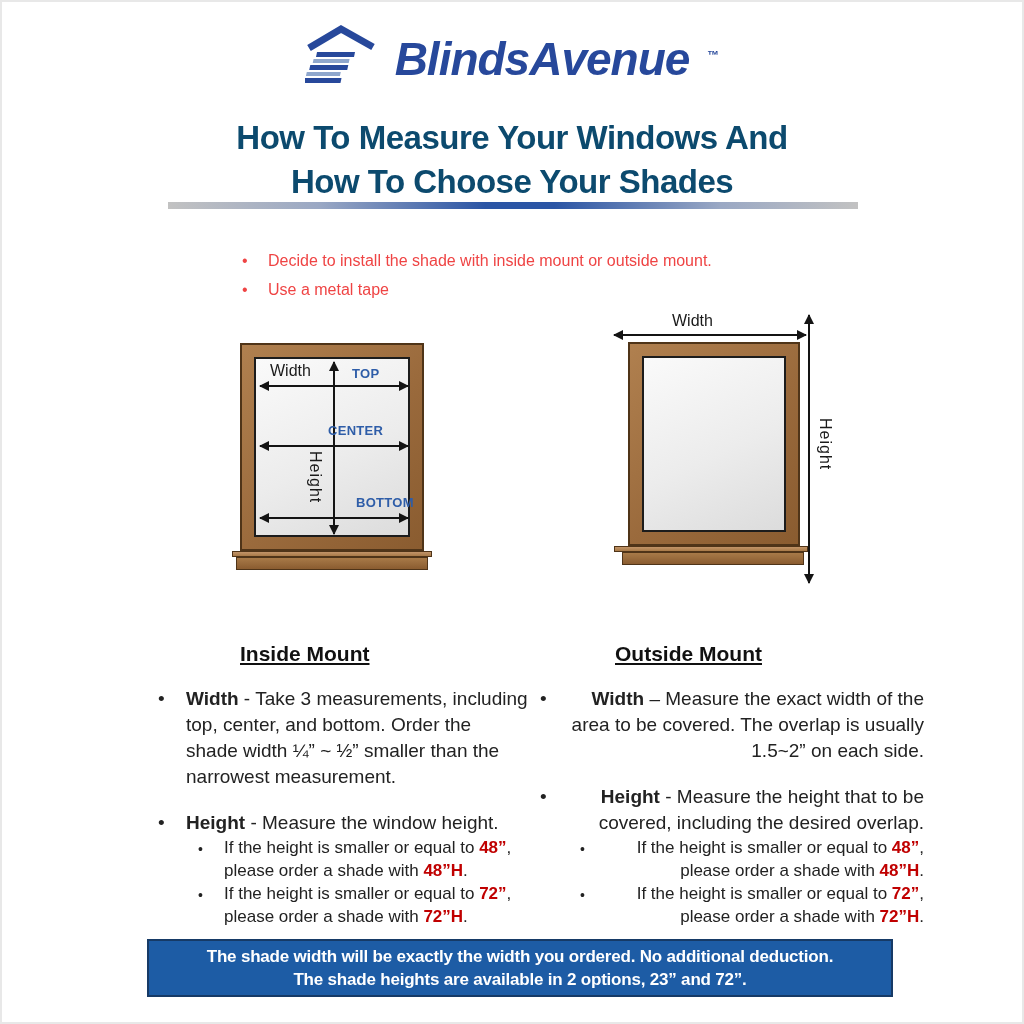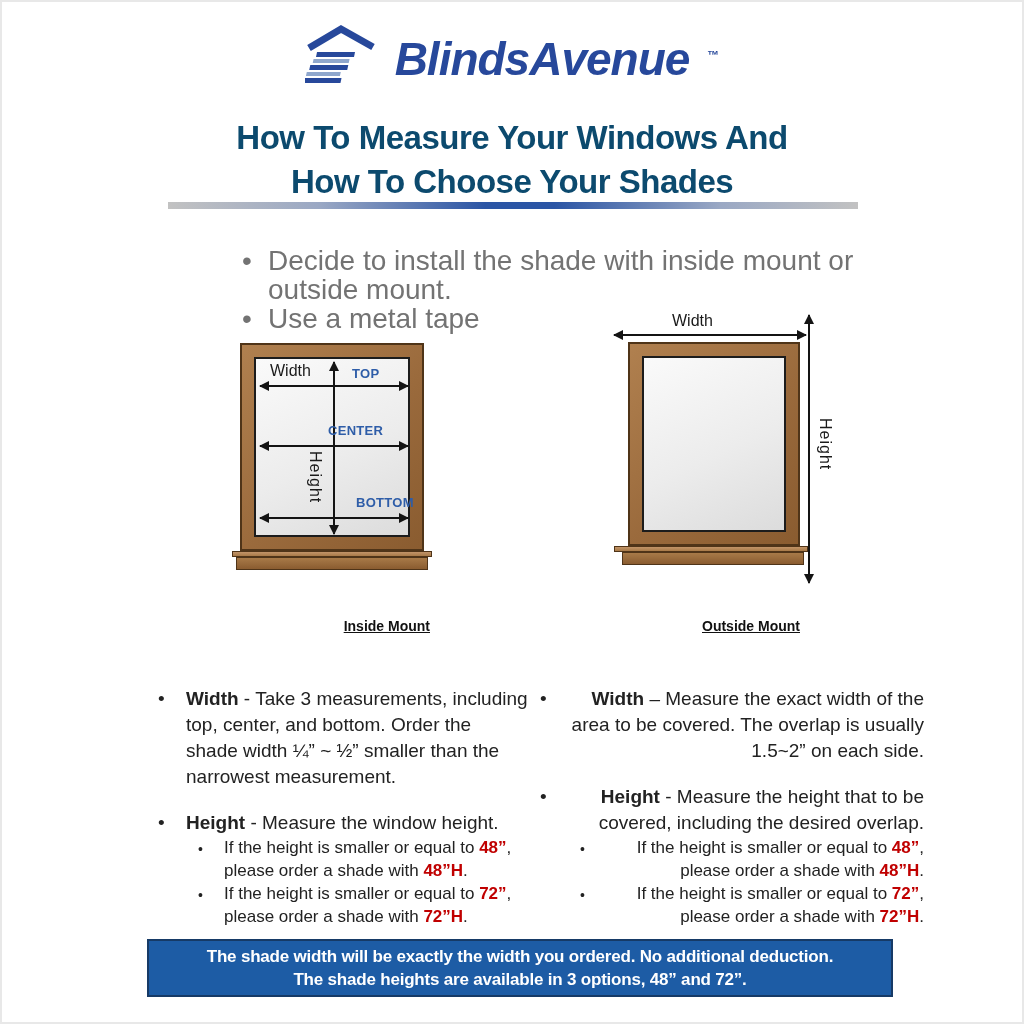--- a/index.html
+++ b/index.html
@@ -11,21 +11,21 @@
   .logo-icon { width:72px; height:62px; position:relative; }
   .logo-text { font-size:46px; font-weight:bold; font-style:italic; color:#27489b; letter-spacing:-1px; line-height:1; padding-bottom:4px; }
   .logo-tm { font-size:12px; font-weight:bold; color:#27489b; vertical-align:super; position:relative; top:-24px; }
 
   
   .title { position:absolute; top:116px; left:0; width:100%; text-align:center; font-weight:bold; font-size:33px; line-height:44px; color:#0c4a6e; letter-spacing:-0.5px; }
   .divider { position:absolute; top:202px; left:168px; width:690px; height:7px;
     background:linear-gradient(90deg,#c2c2c2 0%,#9aa8c4 22%,#2b55a5 46%,#2b55a5 56%,#9aa8c4 80%,#c2c2c2 100%); }
 
   
-  .intro { position:absolute; top:246px; left:236px; width:680px; font-size:28px; line-height:29px; color:#737373; }
+  .intro { position:absolute; top:246px; left:236px; width:680px; font-size:16px; line-height:29px; color:#ef4444; }
   .intro-row { position:relative; padding-left:32px; }
   .intro-row::before { content:"•"; position:absolute; left:6px; }
 
   
   .win-frame { position:absolute; background:linear-gradient(135deg,#b0804f 0%,#9a6a3c 55%,#8a5c30 100%); border:2px solid #4f3418; padding:12px; }
   .win-pane { position:relative; width:100%; height:100%; background:linear-gradient(155deg,#fafafa 0%,#ececec 55%,#dcdcdc 100%); border:2px solid #1c1c1c; }
   .sill-strip { position:absolute; background:linear-gradient(180deg,#c29468,#a87a48); border:1px solid #4f3418; }
   .sill { position:absolute; background:linear-gradient(180deg,#a87a48,#8a5c30); border:1px solid #4f3418; }
 
   
@@ -37,21 +37,21 @@
   .v-arrow::before, .v-arrow::after { content:""; position:absolute; left:-4px; width:0; height:0; border-left:5px solid transparent; border-right:5px solid transparent; }
   .v-arrow::before { top:-1px; border-bottom:10px solid #141414; }
   .v-arrow::after  { bottom:-1px; border-top:10px solid #141414; }
 
   .lbl { position:absolute; white-space:nowrap; }
   .lbl.black { font-size:16px; color:#1a1a1a; }
   .lbl.blue  { font-size:13px; font-weight:bold; color:#2e5da8; letter-spacing:0.3px; }
   .lbl.vertical { writing-mode:vertical-rl; font-size:16px; color:#1a1a1a; letter-spacing:1px; }
 
   
-  .mount-head { position:absolute; top:618px; text-align:right; font-size:14px; font-weight:bold; text-decoration:underline; color:#111; }
+  .mount-head { position:absolute; top:642px; text-align:left; font-size:21px; font-weight:bold; text-decoration:underline; color:#111; }
 
   
   .col { position:absolute; top:666px; font-size:19px; line-height:26px; color:#222; }
   .col-bullet { position:relative; padding-left:36px;margin-top:20px; }
   .col-bullet::before { content:"•"; position:absolute; left:8px; }
   .col-bullet .lead { font-weight:bold; }
   .sub-bullet { position:relative; margin-left:46px; padding-left:28px; font-size:17px; line-height:23px; }
   .sub-bullet::before { content:"•"; position:absolute; left:2px; font-size:14px; top:2px; }
   .red { color:#c00000; font-weight:bold; }
 
@@ -154,16 +154,16 @@
     <div class="sub-bullet">
       <span>If the height is smaller or equal to </span><span class="red">48”</span><span>, please order a shade with </span><span class="red">48”H</span><span>.</span>
     </div>
     <div class="sub-bullet">
       <span>If the height is smaller or equal to </span><span class="red">72”</span><span>, please order a shade with </span><span class="red">72”H</span><span>.</span>
     </div>
   </div>
 
   <div class="footer">
     <div>The shade width will be exactly the width you ordered. No additional deduction.</div>
-    <div>The shade heights are available in 3 options, 48” and 72”.</div>
+    <div>The shade heights are available in 2 options, 23” and 72”.</div>
   </div>
 
 </div>
 
 </body></html>

